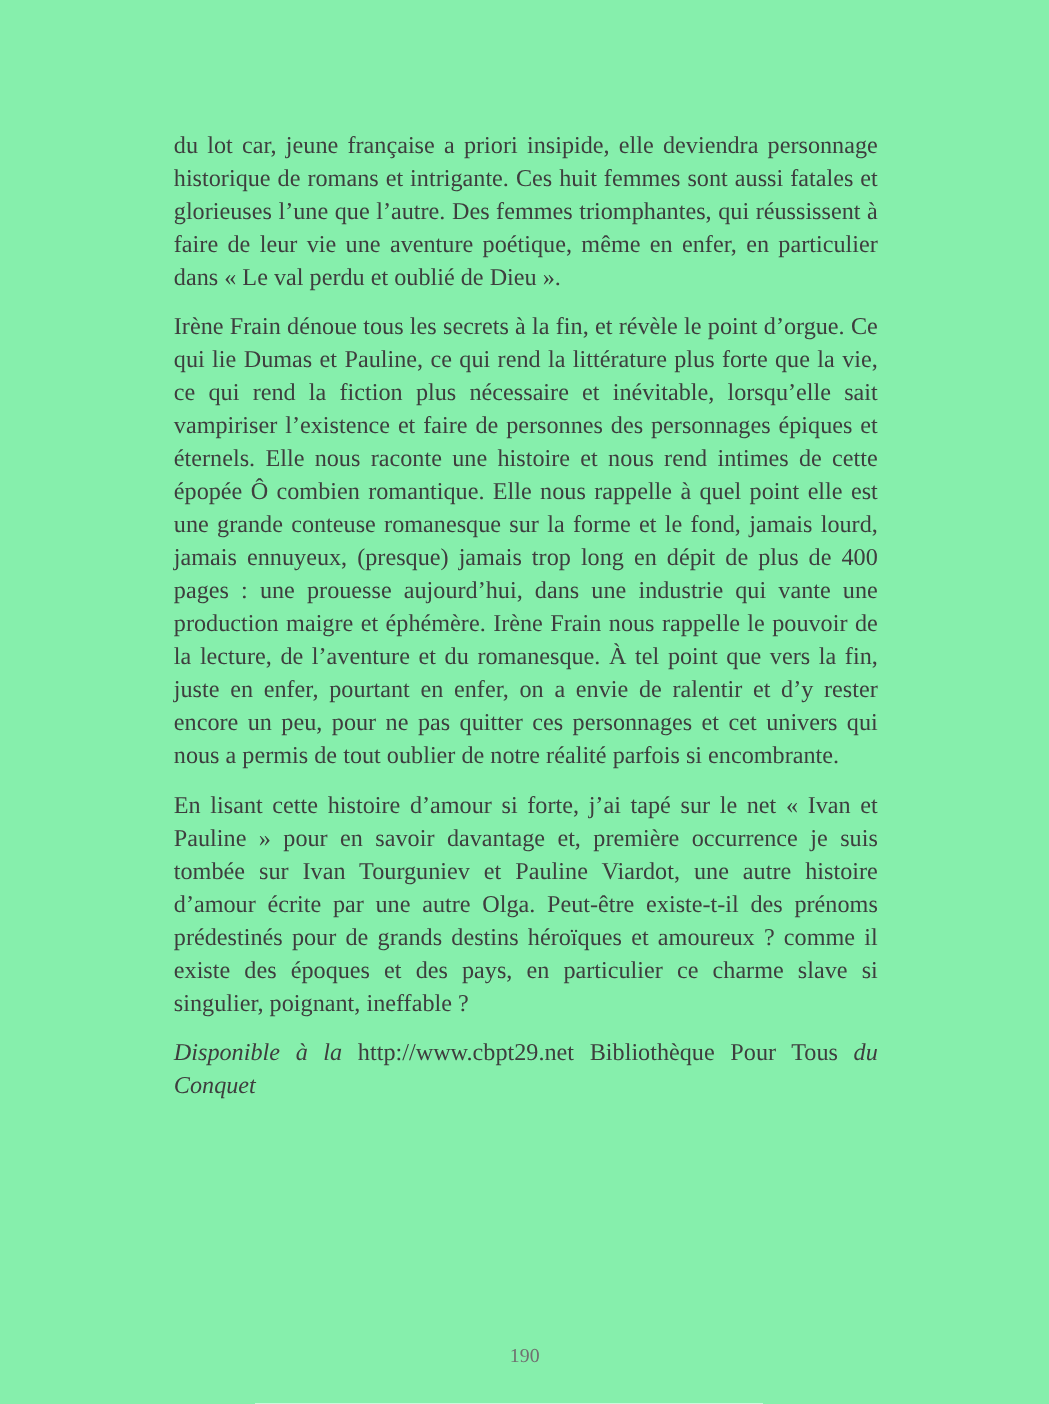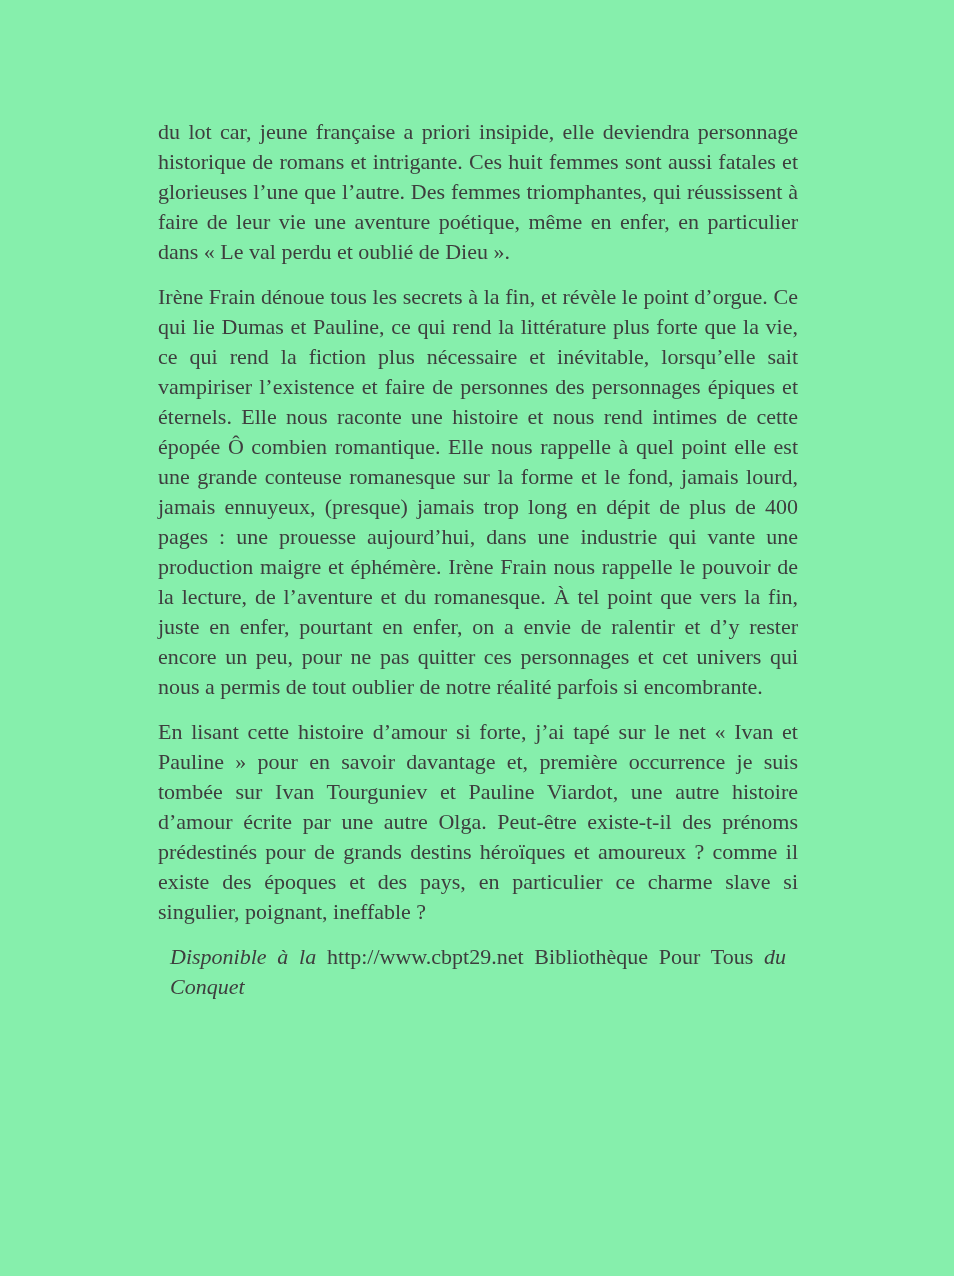--- a/index.html
+++ b/index.html
@@ -31,21 +31,21 @@
   .ref-par {
     margin: 0 0 16px 0;
     font-size: 22px;
     line-height: 30px;
     text-align: justify;
     color: #3e3e3e;
     font-weight: bold;
     font-style: italic;
   }
   .avail-par {
-    margin: 12px;
+    margin: 0;
     font-size: 22px;
     line-height: 30px;
     text-align: justify;
     color: #3e3e3e;
   }
   .it { font-style: italic; }
   .rm { font-style: normal; }
   .page-footer {
     position: absolute;
     left: 0;
@@ -60,13 +60,14 @@
 </head>
 <body>
 
 <div class="page">
   <div class="text-block">
     <p class="body-par">du lot car, jeune française a priori insipide, elle deviendra personnage historique de romans et intrigante. Ces huit femmes sont aussi fatales et glorieuses l’une que l’autre. Des femmes triomphantes, qui réussissent à faire de leur vie une aventure poétique, même en enfer, en particulier dans «&nbsp;Le val perdu et oublié de Dieu&nbsp;».</p>
     <p class="body-par">Irène Frain dénoue tous les secrets à la fin, et révèle le point d’orgue. Ce qui lie Dumas et Pauline, ce qui rend la littérature plus forte que la vie, ce qui rend la fiction plus nécessaire et inévitable, lorsqu’elle sait vampiriser l’existence et faire de personnes des personnages épiques et éternels. Elle nous raconte une histoire et nous rend intimes de cette épopée Ô combien romantique. Elle nous rappelle à quel point elle est une grande conteuse romanesque sur la forme et le fond, jamais lourd, jamais ennuyeux, (presque) jamais trop long en dépit de plus de 400 pages&nbsp;: une prouesse aujourd’hui, dans une industrie qui vante une production maigre et éphémère. Irène Frain nous rappelle le pouvoir de la lecture, de l’aventure et du romanesque. À tel point que vers la fin, juste en enfer, pourtant en enfer, on a envie de ralentir et d’y rester encore un peu, pour ne pas quitter ces personnages et cet univers qui nous a permis de tout oublier de notre réalité parfois si encombrante.</p>
     <p class="body-par">En lisant cette histoire d’amour si forte, j’ai tapé sur le net «&nbsp;Ivan et Pauline&nbsp;» pour en savoir davantage et, première occurrence je suis tombée sur Ivan Tourguniev et Pauline Viardot, une autre histoire d’amour écrite par une autre Olga. Peut-être existe-t-il des prénoms prédestinés pour de grands destins héroïques et amoureux&nbsp;? comme il existe des époques et des pays, en particulier ce charme slave si singulier, poignant, ineffable&nbsp;?</p>
     <p class="avail-par"><span class="it">Disponible à la </span><span class="rm">http://www.cbpt29.net</span><span class="rm"> Bibliothèque Pour Tous </span><span class="it">du Conquet</span></p>
   </div>
+  <div class="page-footer">190</div>
 </div>
 
 </body></html>

